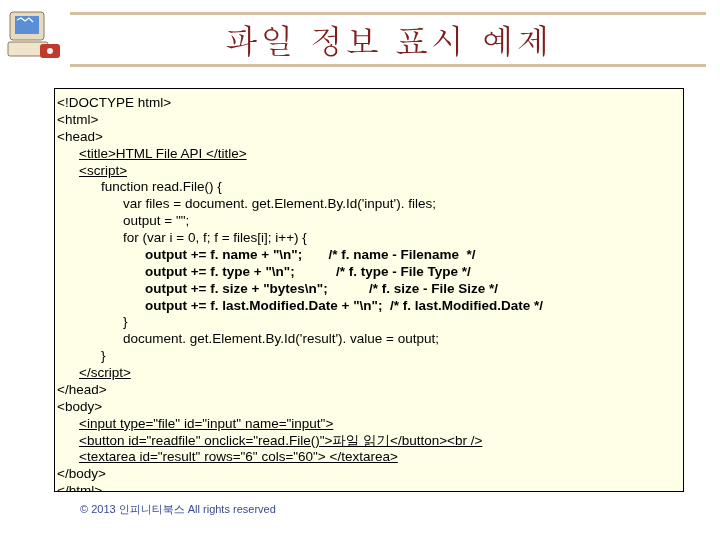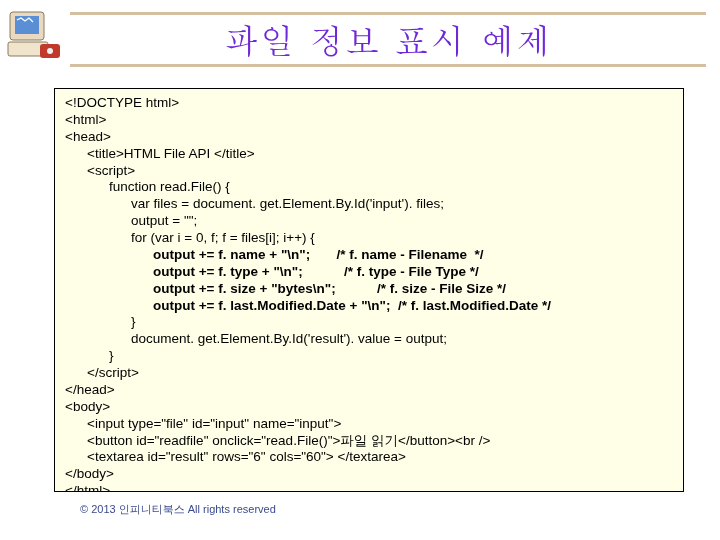--- a/index.html
+++ b/index.html
@@ -25,39 +25,39 @@
   .bar-top { position:absolute; left:70px; top:12px; width:636px; height:3px; background:#D4C0A0; }
   .bar-bottom { position:absolute; left:70px; top:64px; width:636px; height:3px; background:#D4C0A0; }
   .title {
     position:absolute;
     left:70px; top:14px;
     width:636px;
     text-align:center;
     font-family: "Batang", "Malgun Gothic", serif;
     font-size:34px;
     letter-spacing:2px;
-    color:#6d28d9;
+    color:#7f1d1d;
   }
   .code-frame {
     position:absolute;
     left:54px; top:88px;
     width:630px;
     height:404px;
     border:1px solid #000;
     background:#ffffe8;
-    padding:6px 10px;
+    padding:6px 2px;
     font-family: Arial, sans-serif;
     font-size:13.5px;
     line-height:1.25;
     color:#000;
     white-space:pre;
     overflow:hidden;
   }
   
-  .i1{padding-left:22px;}
+  .i1{padding-left:22px;text-decoration:underline;}
   .i2{padding-left:44px;}
   .i3{padding-left:66px;}
   .i4{padding-left:88px;font-weight:bold;}
   .footer {
     position:absolute;
     left:80px; top:502px;
     font-size:11px;
     color:#3a4a8c;
     font-family:"Malgun Gothic", Arial, sans-serif;
     text-align:center;

